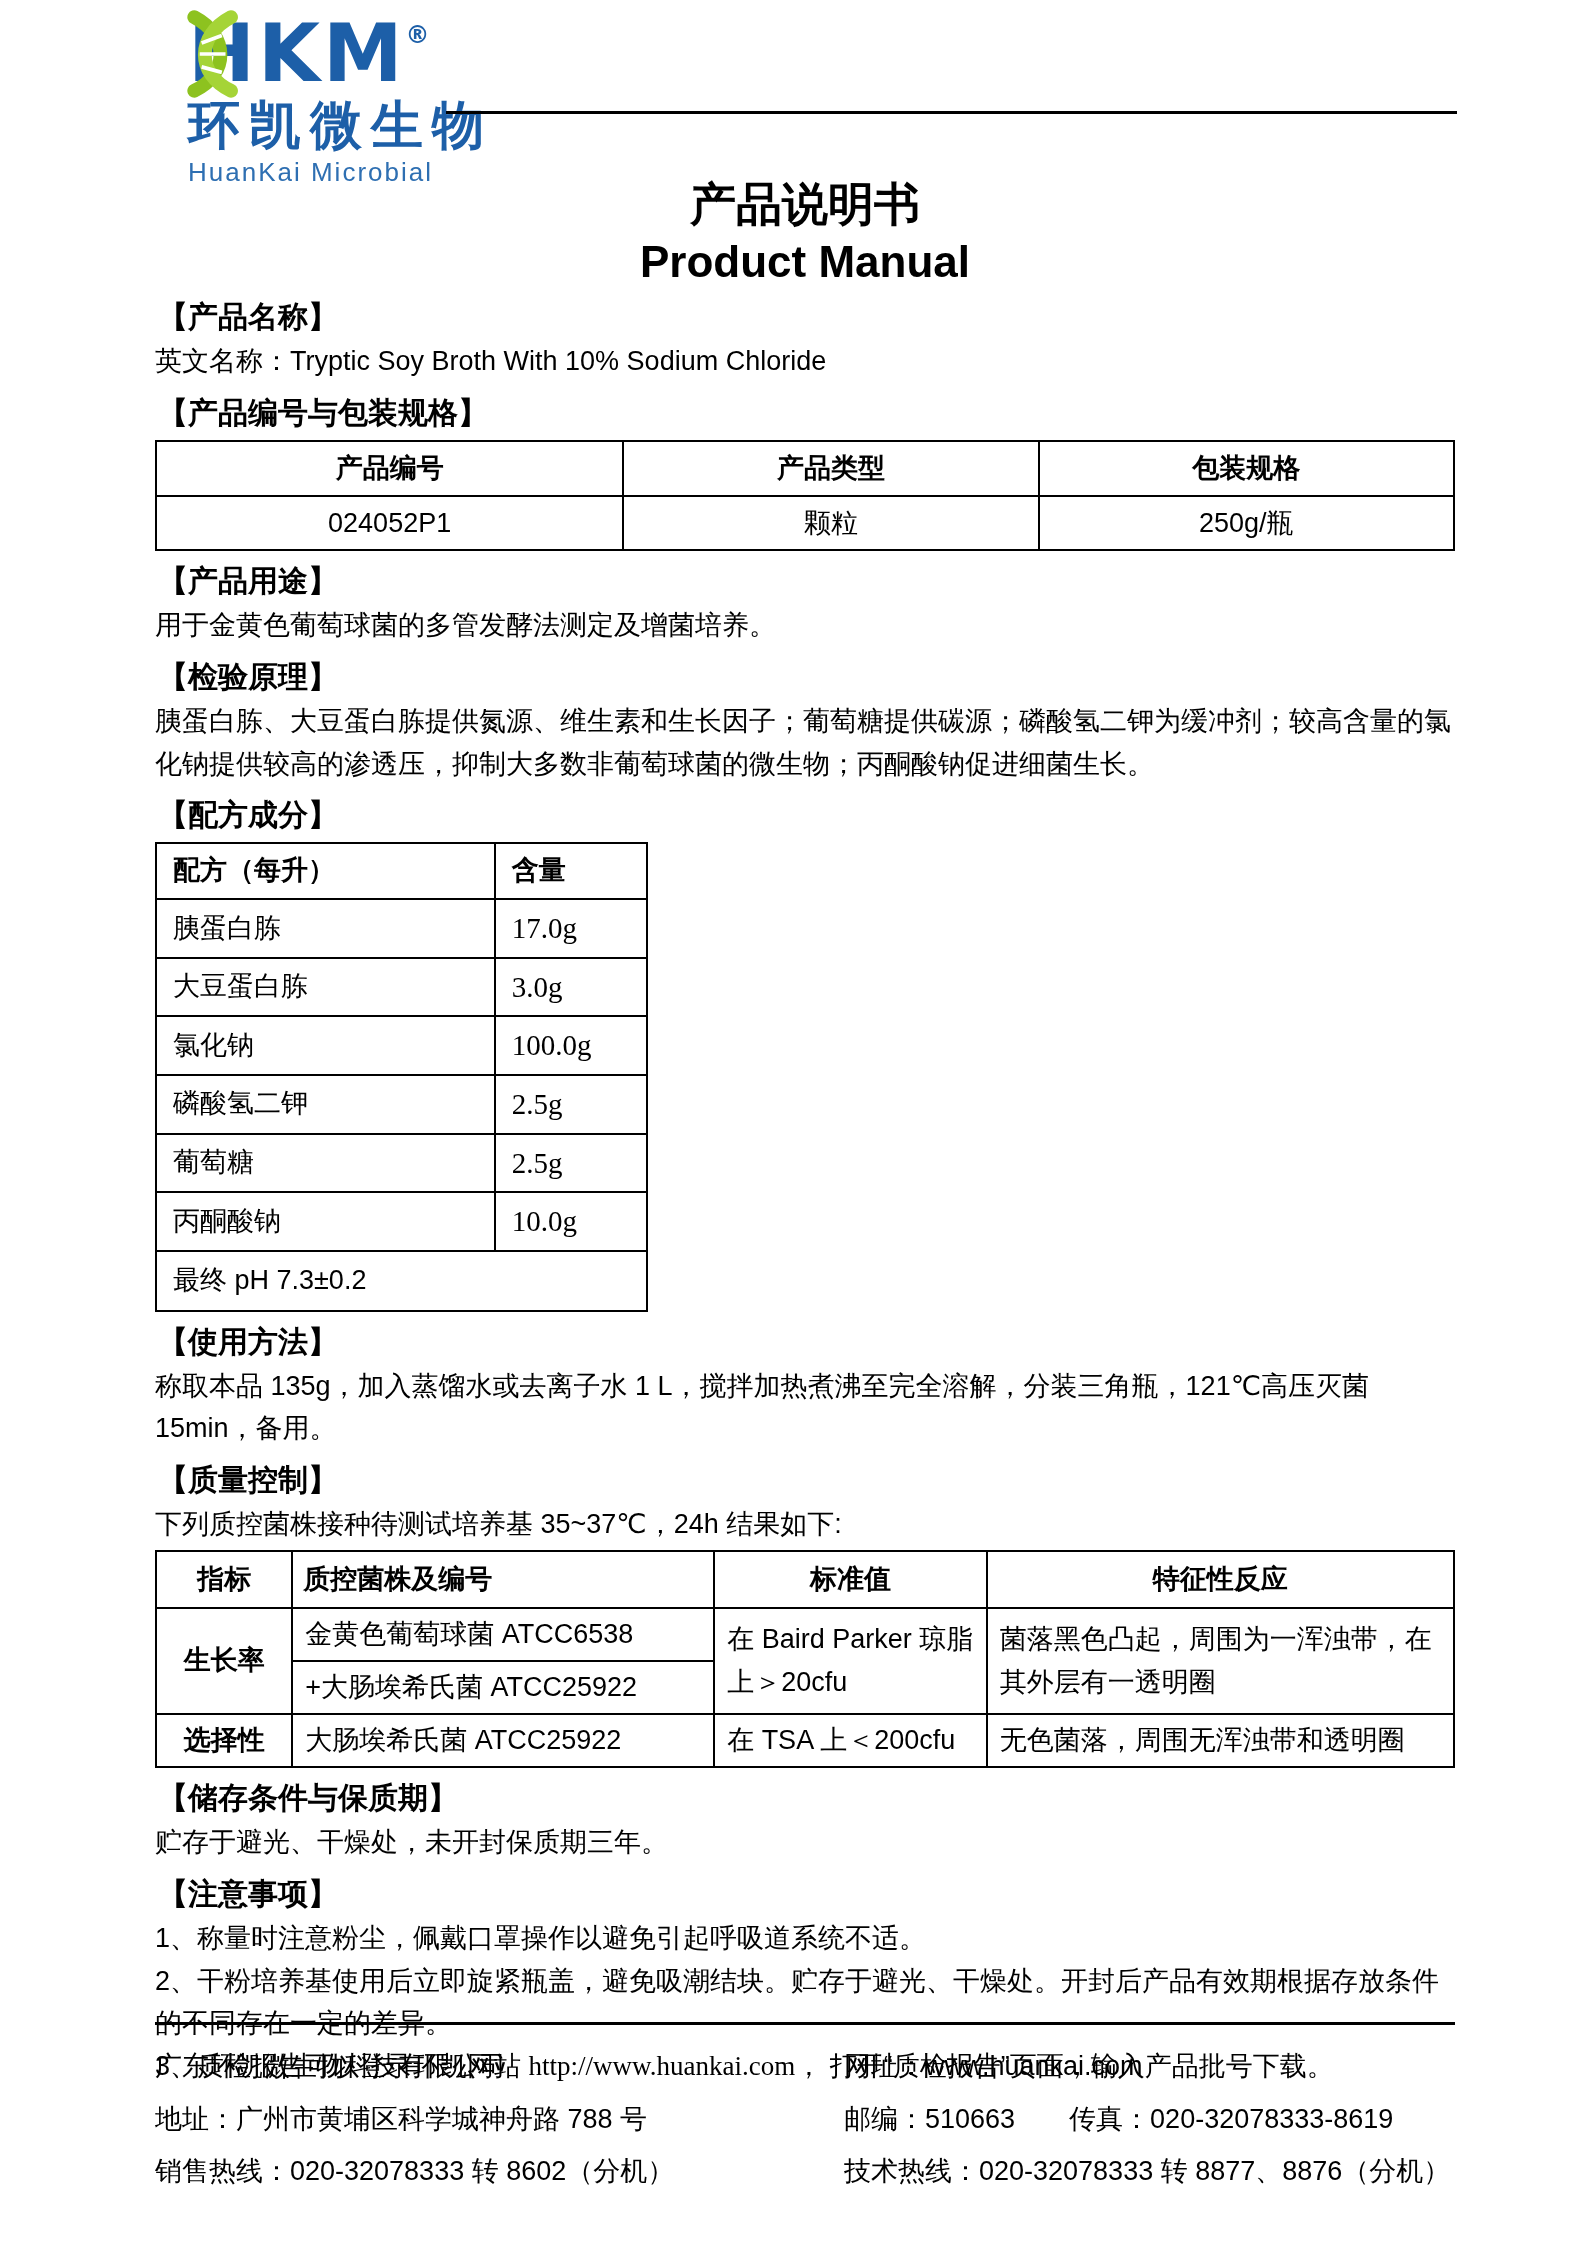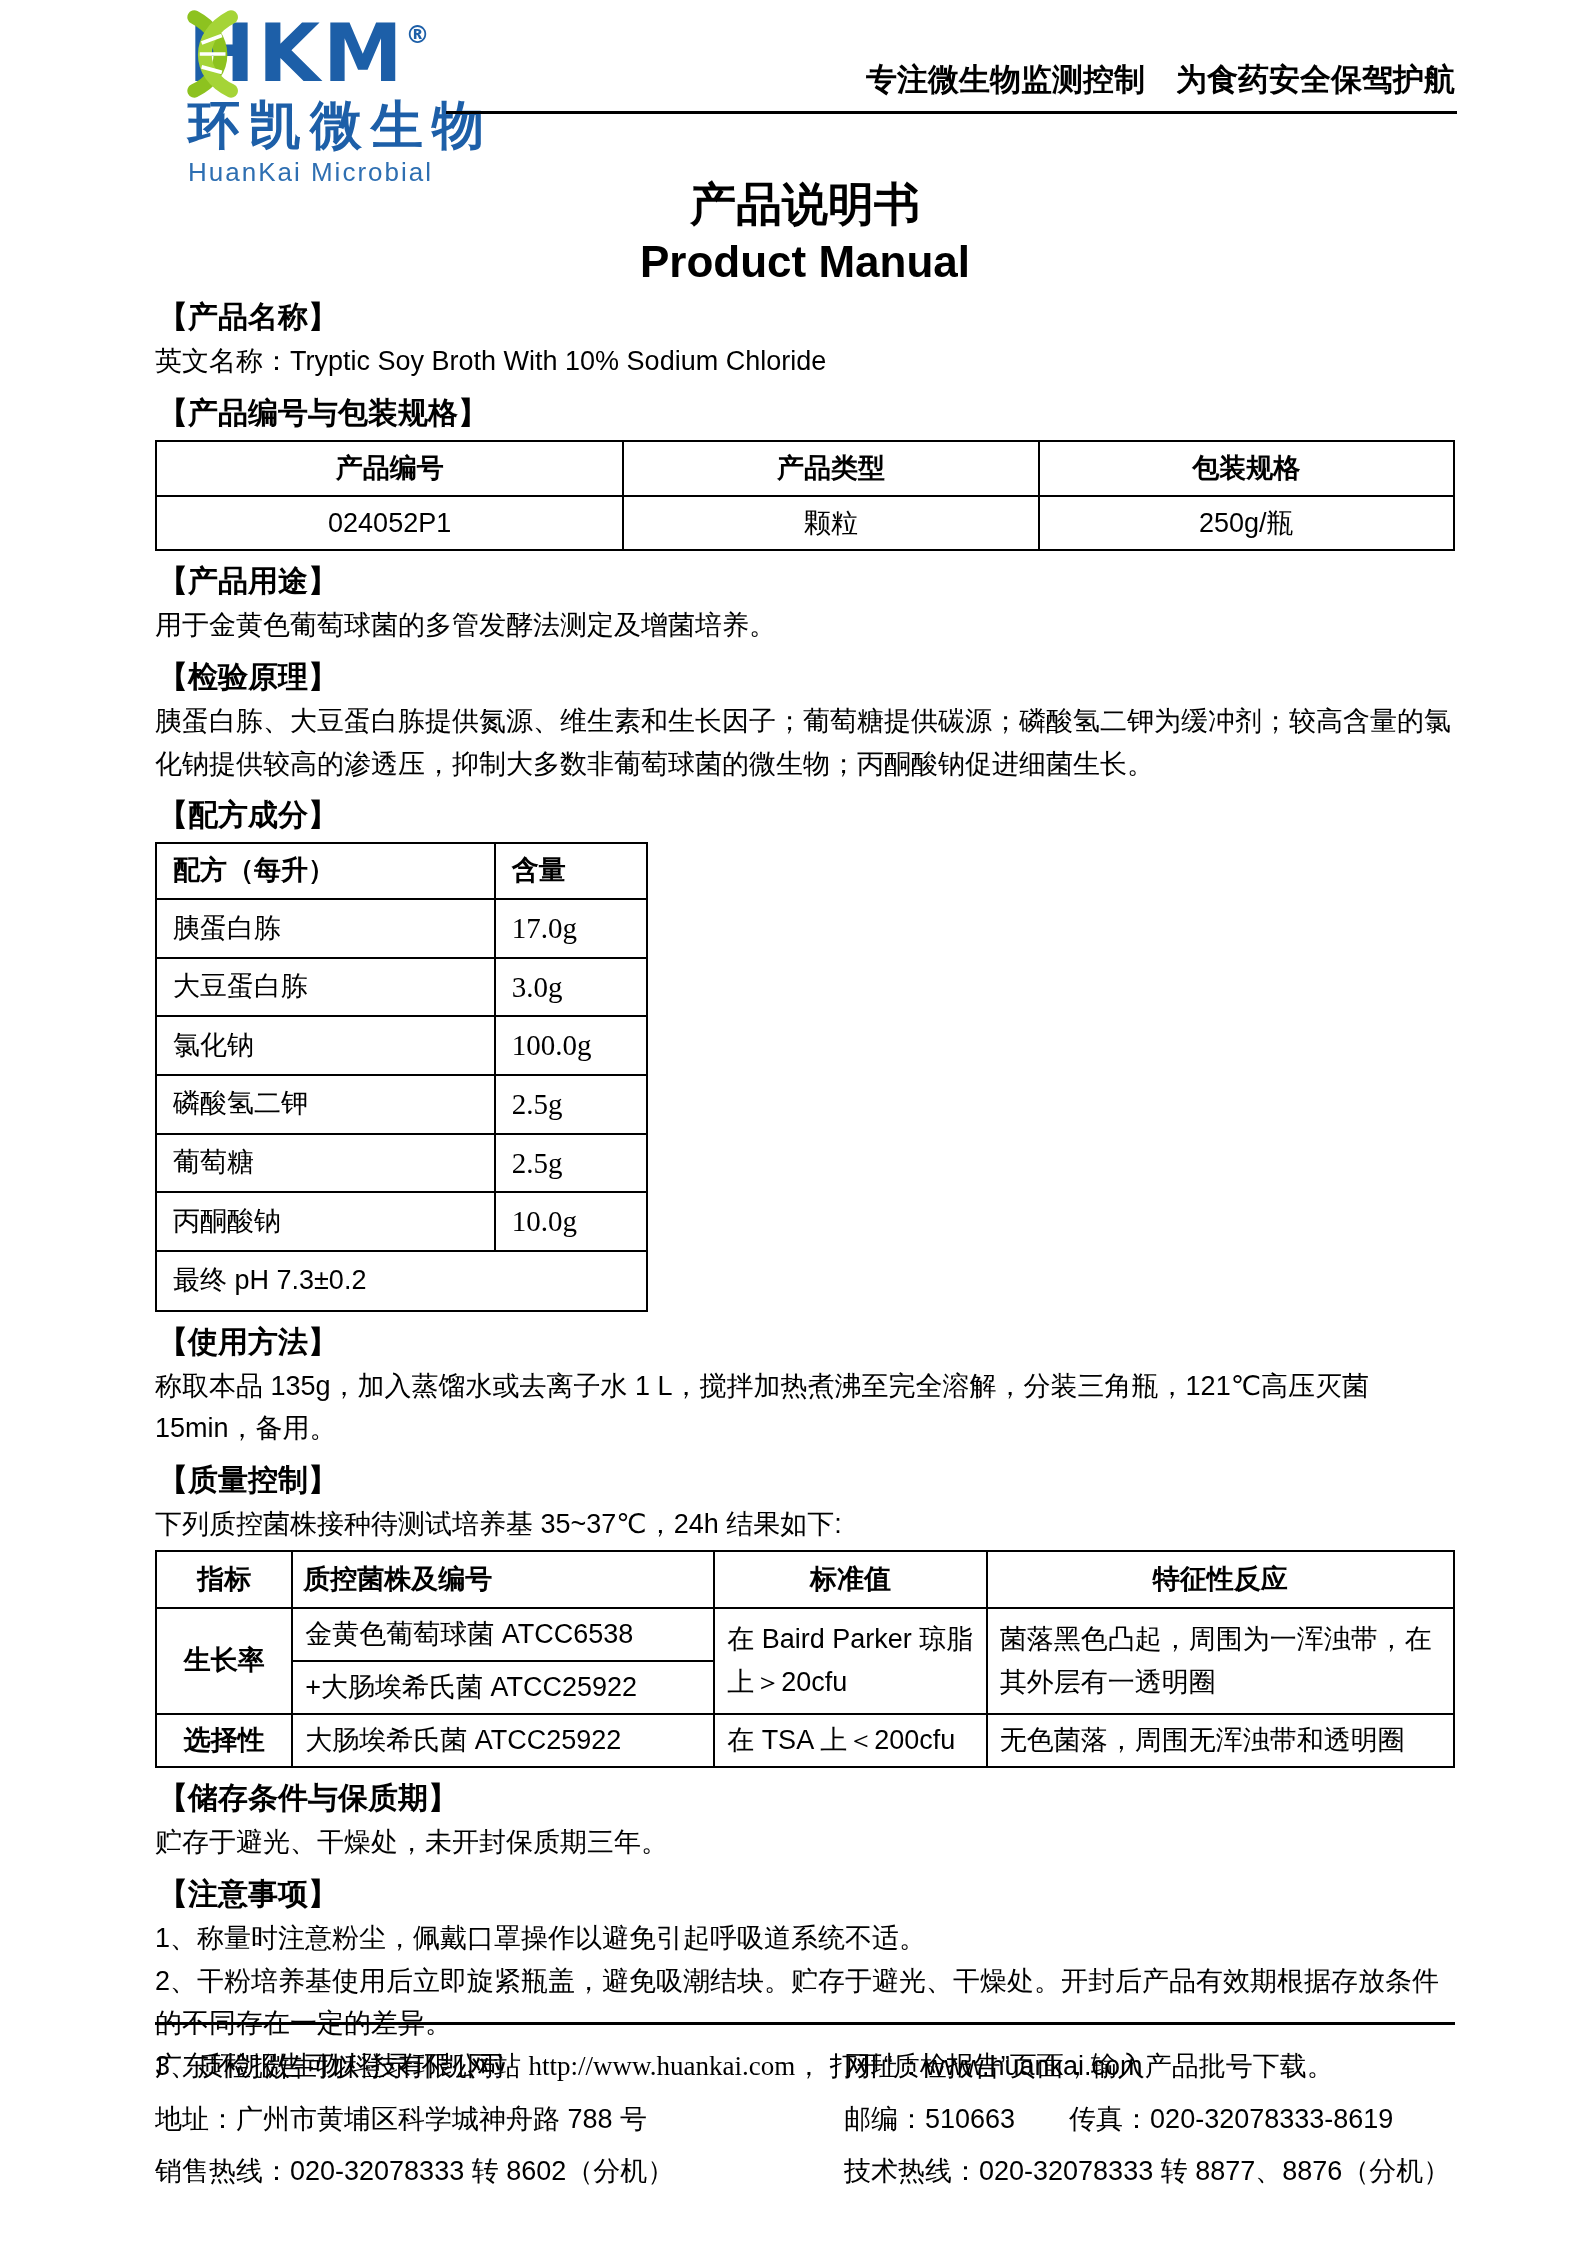--- a/index.html
+++ b/index.html
@@ -100,21 +100,20 @@
     <div class="logo-acronym"><span>HKM</span><sup>®</sup>
       <svg class="helix" viewBox="0 0 100 100" aria-hidden="true">
         <path d="M22 90 C60 72 60 30 22 10" fill="none" stroke="var(--logo-green,#8dc21f)" stroke-width="15" stroke-linecap="round"></path>
         <path d="M62 90 C24 72 24 30 62 10" fill="none" stroke="#a5d437" stroke-width="15" stroke-linecap="round"></path>
         <path d="M30 38 L52 30 M28 50 L56 50 M30 64 L52 70" stroke="#ffffff" stroke-width="4" fill="none"></path>
       </svg>
     </div>
     <div class="logo-cn">环凯微生物</div>
     <div class="logo-en">HuanKai Microbial</div>
   </div>
-  <div class="tagline">专注微生物监测控制　为食药安全保驾护航</div>
   <div class="header-rule"></div>
 
   <div class="content">
 
     <div class="title-cn">产品说明书</div>
     <div class="title-en">Product Manual</div>
 
     <div>
       <div class="sec-heading">【产品名称】</div>
       <p class="body-text">英文名称：Tryptic Soy Broth With 10% Sodium Chloride</p>

